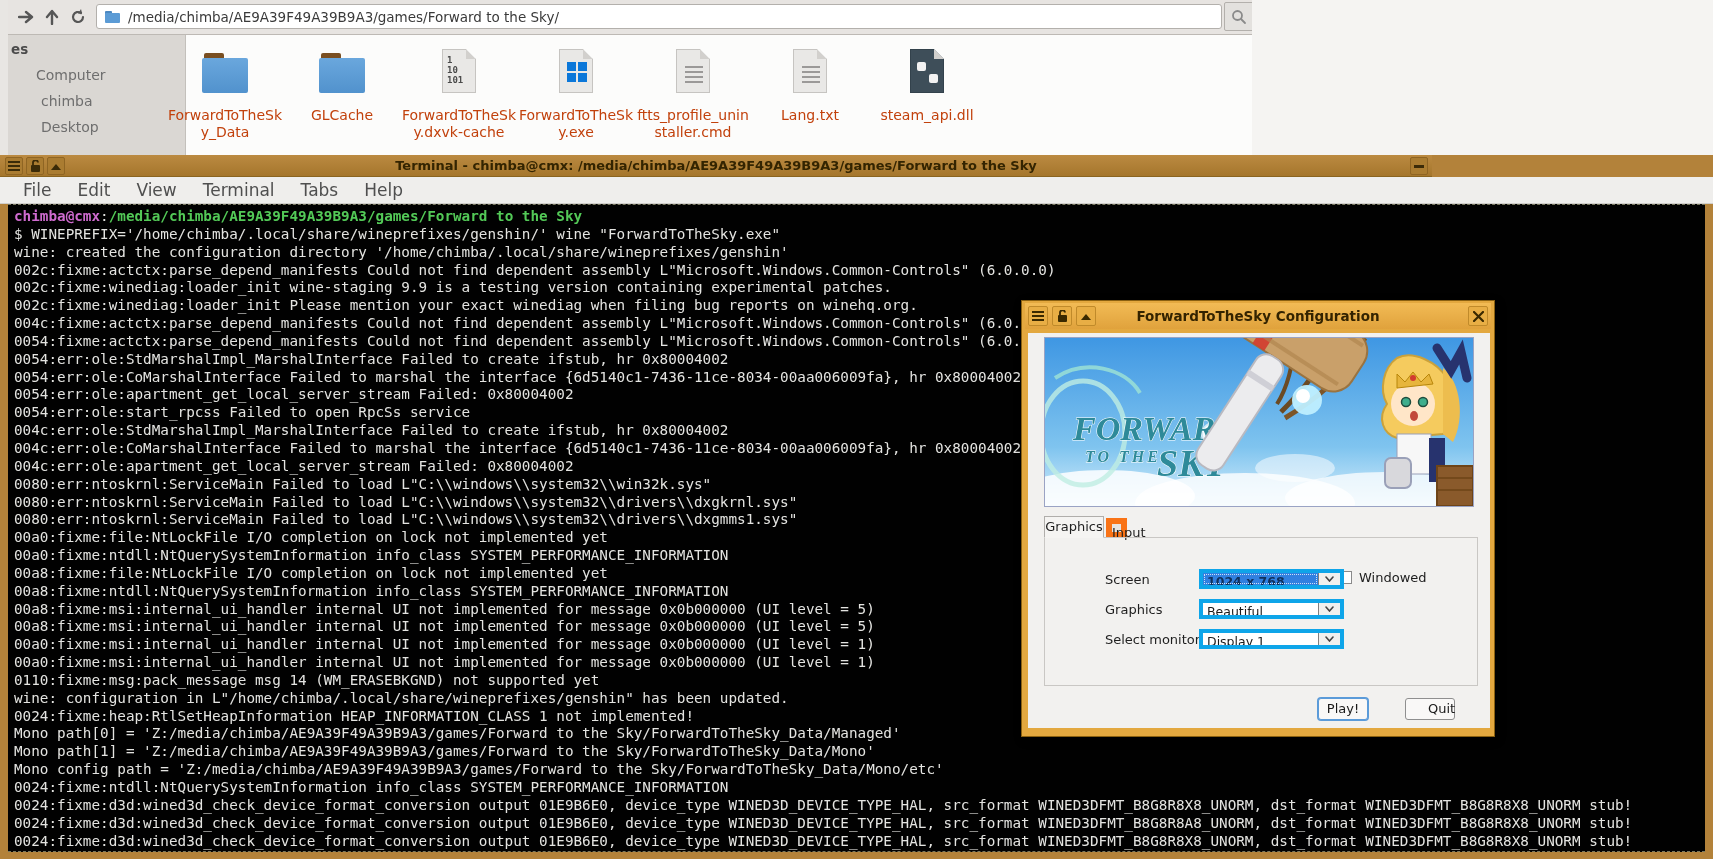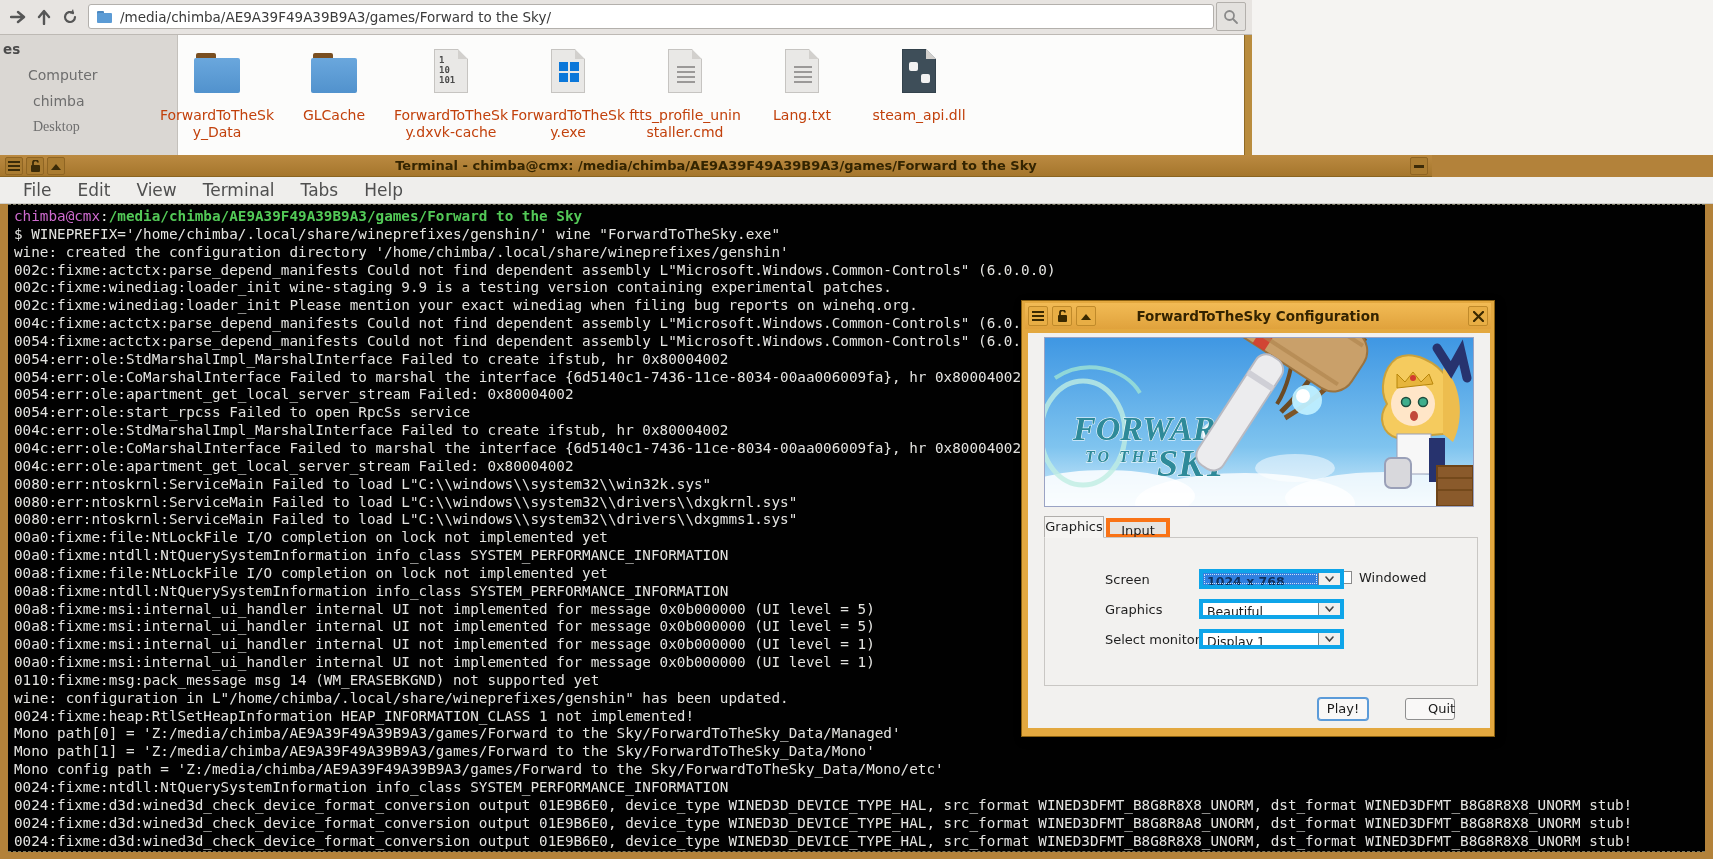--- a/index.html
+++ b/index.html
@@ -4,21 +4,21 @@
 <style>
   html,body{margin:0;padding:0;}
   body{
     width:1713px;height:859px;position:relative;overflow:hidden;
     background:#e8e6e3;font-family:"DejaVu Sans","Liberation Sans",sans-serif;
     -webkit-font-smoothing:antialiased;
   }
   .abs{position:absolute;}
 
   
-  #fm-window{left:0;top:0;width:1252px;height:132px;background:#fcfcfb;}
+  #fm-window{left:8px;top:0;width:1252px;height:132px;background:#fcfcfb;}
   #fm-toolbar{left:0;top:0;width:1252px;height:34px;background:#e7e4e1;border-bottom:1px solid #bdb9b4;}
   .navbtn{top:7px;width:20px;height:20px;color:#565656;display:flex;align-items:center;justify-content:center;}
   .navbtn svg{display:block;}
   #fm-pathbar{left:88px;top:4px;width:1126px;height:25px;background:#ffffff;border:1px solid #b3b0ac;border-radius:3px;display:flex;align-items:center;padding:0 8px;box-sizing:border-box;}
   .mini-folder{width:15px;height:12px;position:relative;margin-right:8px;flex:0 0 auto;}
   .mini-folder .b{position:absolute;left:0;top:2px;width:15px;height:10px;background:#5b9bd5;border-radius:1px;}
   .mini-folder .t{position:absolute;left:0;top:0;width:7px;height:4px;background:#4c88c0;border-radius:1px 1px 0 0;}
   #fm-path-text{font-size:13.5px;color:#3a3a3a;white-space:nowrap;overflow:hidden;}
   #fm-search-btn{left:1216px;top:2px;width:30px;height:29px;background:#e3e1de;border:1px solid #b3b0ac;border-radius:2px;display:flex;align-items:center;justify-content:center;box-sizing:border-box;}
   #fm-body{left:0;top:35px;width:1252px;height:120px;}
@@ -57,34 +57,34 @@
   #term-titlebar{left:0;top:0;width:1432px;height:22px;background:linear-gradient(#bb8a41,#a5762c);border-bottom:1px solid #8a6420;box-sizing:border-box;}
   .wbtn{position:absolute;top:2px;width:18px;height:18px;background:#aa7c31;border:1px solid #8f6523;border-radius:2px;display:flex;align-items:center;justify-content:center;box-sizing:border-box;}
   .wbtn svg{display:block;}
   #term-title{position:absolute;left:0;top:0;width:100%;height:22px;line-height:22px;text-align:center;font-size:13px;font-weight:bold;color:#332401;}
   #term-menubar{left:0;top:22px;width:1713px;height:27px;background:#efeeec;border-bottom:1px solid #d0cecb;display:flex;align-items:center;padding-left:10px;box-sizing:border-box;}
   .menu-item{font-size:17px;color:#4f4f4f;padding:0 13px;}
   #term-content{left:8px;top:49px;width:1697px;height:648px;background:#010101;
     border-top:1px dashed #77775f;border-bottom:1px dashed #77775f;box-sizing:border-box;
     padding:3px 0 0 6px;overflow:hidden;}
   .tline{font-family:"DejaVu Sans Mono","Liberation Mono",monospace;font-size:14.3px;line-height:17.85px;color:#e4e4e1;white-space:pre;}
-  .tline .u{font-weight:normal;}
+  .tline .u{font-weight:bold;}
   .tline .p{font-weight:bold;}
 
   
   #dialog{left:1021px;top:300px;width:474px;height:437px;background:#e3a83f;border:1px solid #8a6010;box-sizing:border-box;box-shadow:2px 3px 8px rgba(0,0,0,.35);}
   #dlg-titlebar{left:3px;top:2px;width:466px;height:26px;background:linear-gradient(#f2bb55,#e0a23c);}
   .dbtn{position:absolute;top:3px;width:20px;height:20px;background:#e8ae45;border:1px solid #c08a2a;border-radius:2px;display:flex;align-items:center;justify-content:center;box-sizing:border-box;}
   #dlg-title{position:absolute;left:0;top:0;width:100%;height:26px;line-height:26px;text-align:center;font-size:13.5px;font-weight:bold;color:#332300;}
   #dlg-content{left:6px;top:32px;width:462px;height:395px;background:#f2f1ef;}
   #banner{left:16px;top:4px;width:430px;height:170px;border:1px solid #9aa3c4;box-sizing:border-box;background:#6db4ec;}
   #banner svg{display:block;}
   .dtab{position:absolute;font-size:13px;color:#1f1f1f;text-align:center;box-sizing:border-box;}
   .dtab.active{left:16px;top:183px;width:60px;height:22px;line-height:20px;background:#f5f4f2;border:1px solid #b0aeab;border-bottom:1px solid #f5f4f2;z-index:2;}
-  .dtab.idle{left:78px;top:185px;width:64px;height:20px;line-height:18px;background:#e6e4e1;border:4px solid #f97316;}
+  .dtab.idle{left:78px;top:185px;width:21px;height:20px;line-height:18px;background:#e6e4e1;border:6px solid #f97316;}
   #groupbox{left:16px;top:204px;width:434px;height:149px;border:1px solid #c9c7c4;box-sizing:border-box;}
   .frow{position:absolute;height:20px;}
   .frow .flabel{position:absolute;left:77px;top:3px;font-size:13px;color:#1f1f1f;white-space:nowrap;}
   .combo{position:absolute;left:171px;top:0;width:145px;height:20px;background:#ffffff;border:4px solid #0ea5e9;box-sizing:border-box;display:flex;}
   .combo .val{flex:1;font-size:12.5px;line-height:18px;padding:0 4px;color:#1a1a1a;white-space:nowrap;overflow:hidden;}
   .combo.hl .val{background:#3180e0;color:#10315c;font-weight:bold;outline:1px dotted #cfe0f5;outline-offset:-2px;}
   .combo .dd{width:21px;border-left:1px solid #7f7f7f;background:#f1f0ee;display:flex;align-items:center;justify-content:center;}
   #windowed-row{position:absolute;left:311px;top:236px;height:16px;display:flex;align-items:center;}
   #windowed-box{width:13px;height:13px;background:#fff;border:1px solid #8a8a8a;box-sizing:border-box;}
   #windowed-label{margin-left:7px;font-size:13px;color:#1c1c1c;}
@@ -126,21 +126,21 @@
           <path d="M10 10l4 4" stroke="#8a8a8a" stroke-width="1.8" stroke-linecap="round"></path>
         </svg>
     </div>
   </div>
   <div id="fm-body" class="abs">
     <div id="fm-sidebar" class="abs">
       <div class="hdr">es</div>
 
     <div class="sb-item" style="left: 28px; top: 32px;">Computer</div>
         <div class="sb-item" style="left: 33px; top: 58px;">chimba</div>
-        <div class="sb-item" style="left: 33px; top: 84px; font-family: Liberation Serif, serif;">Desktop</div>
+        <div class="sb-item" style="left: 33px; top: 84px;">Desktop</div>
       </div>
     <div id="fm-files" class="abs">
 
     <div class="file-item" style="left: -19px;">
           <div class="icn-wrap">
             <div class="icn folder">
               <span class="tab"></span>
               <span class="bod"></span>
             </div>
           </div>

